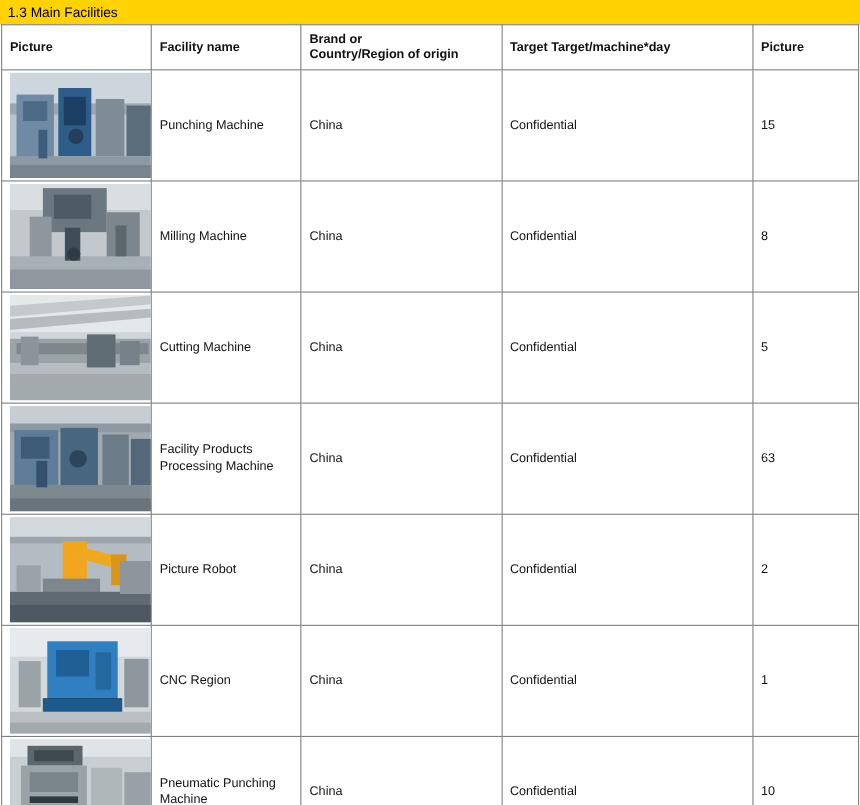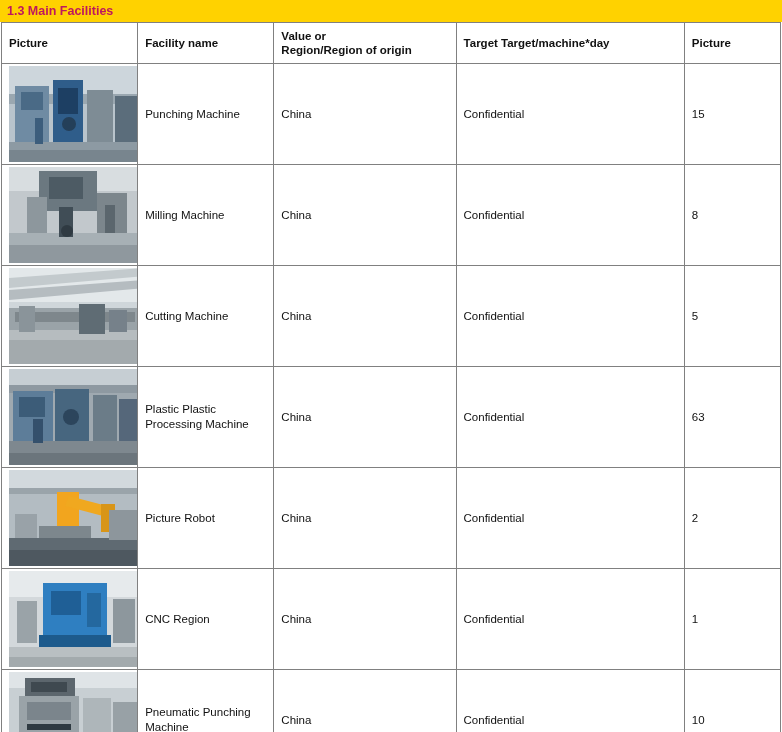--- a/index.html
+++ b/index.html
@@ -23,22 +23,22 @@
     background: #FFD200;
     height: 22px;
     display: flex;
     align-items: center;
     padding-left: 6px;
     box-sizing: border-box;
     border: 1px solid #FFD200;
   }
   .section-header .title {
     font-size: 12.5px;
-    font-weight: bold;
-    color: #be185d;
+    font-weight: normal;
+    color: #000000;
     line-height: 1;
     text-align: center;
   }
   table.facilities {
     border-collapse: collapse;
     width: 780px;
     table-layout: fixed;
     margin-left: 1px;
   }
   table.facilities th,
@@ -102,22 +102,22 @@
       <col class="c-name">
       <col class="c-brand">
       <col class="c-target">
       <col class="c-qty">
     </colgroup>
     <thead>
       <tr>
         <th>Picture</th>
         <th>Facility name</th>
         <th>
-          <div>Value or</div>
-          <div>Region/Region of origin</div>
+          <div>Brand or</div>
+          <div>Country/Region of origin</div>
         </th>
         <th>Target Target/machine*day</th>
         <th>Picture</th>
       </tr>
     </thead>
     <tbody>
 
       <tr>
         <td class="pic-cell">
           <div class="photo">
@@ -204,21 +204,21 @@
               <rect x="46" y="20" width="34" height="54" fill="#47667f"></rect>
               <rect x="84" y="26" width="24" height="46" fill="#6b7c88"></rect>
               <rect x="110" y="30" width="22" height="42" fill="#55677a"></rect>
               <rect x="0" y="72" width="136" height="24" fill="#7e888f"></rect>
               <rect x="0" y="84" width="136" height="12" fill="#6b757c"></rect>
               <circle cx="62" cy="48" r="8" fill="#2c455c"></circle>
               <rect x="24" y="50" width="10" height="24" fill="#34506c"></rect>
             </svg>
           </div>
         </td>
-        <td class="name-cell">Plastic Plastic Processing Machine</td>
+        <td class="name-cell">Facility Products Processing Machine</td>
         <td>China</td>
         <td>Confidential</td>
         <td>63</td>
       </tr>
 
       <tr>
         <td class="pic-cell">
           <div class="photo">
             <svg width="136" height="96" viewBox="0 0 136 96" xmlns="http://www.w3.org/2000/svg">
               <rect x="0" y="0" width="136" height="96" fill="#b3bcc2"></rect>

